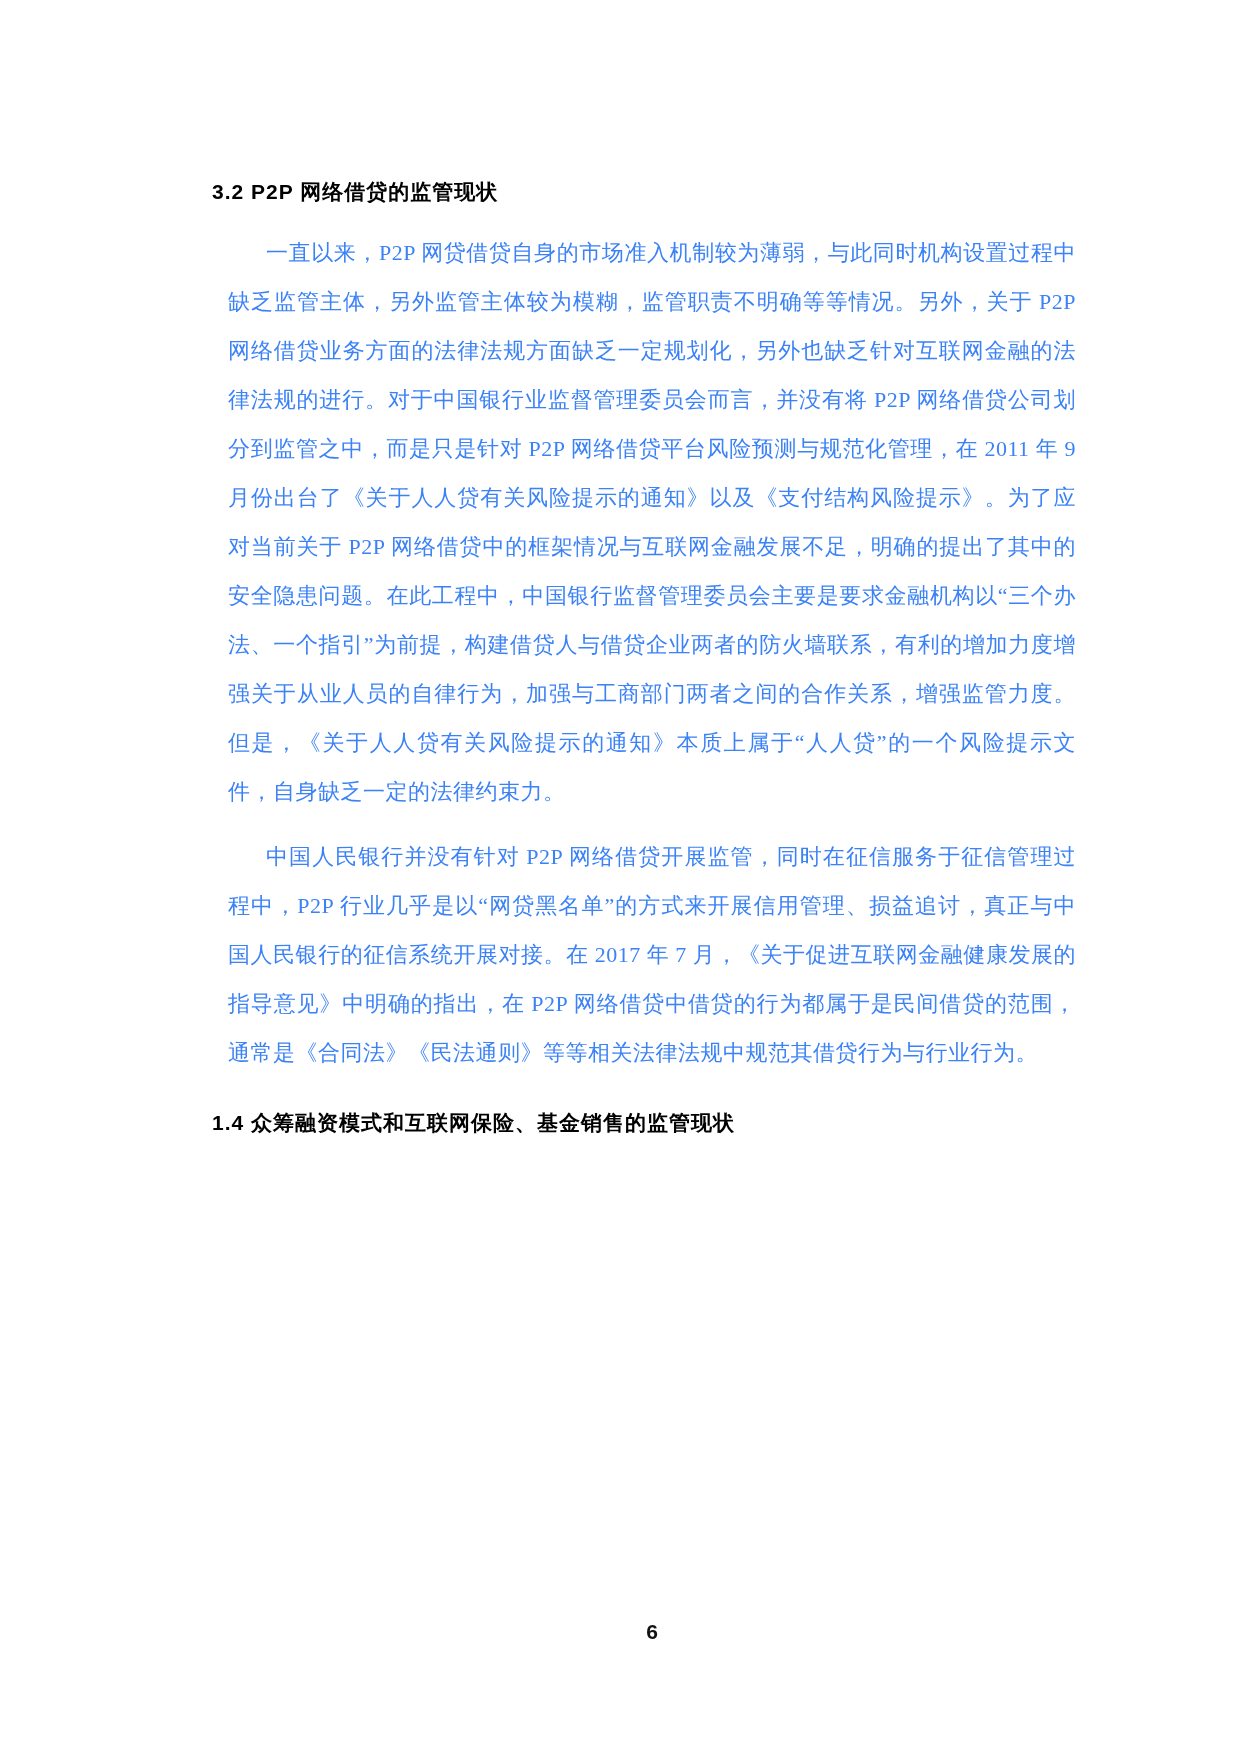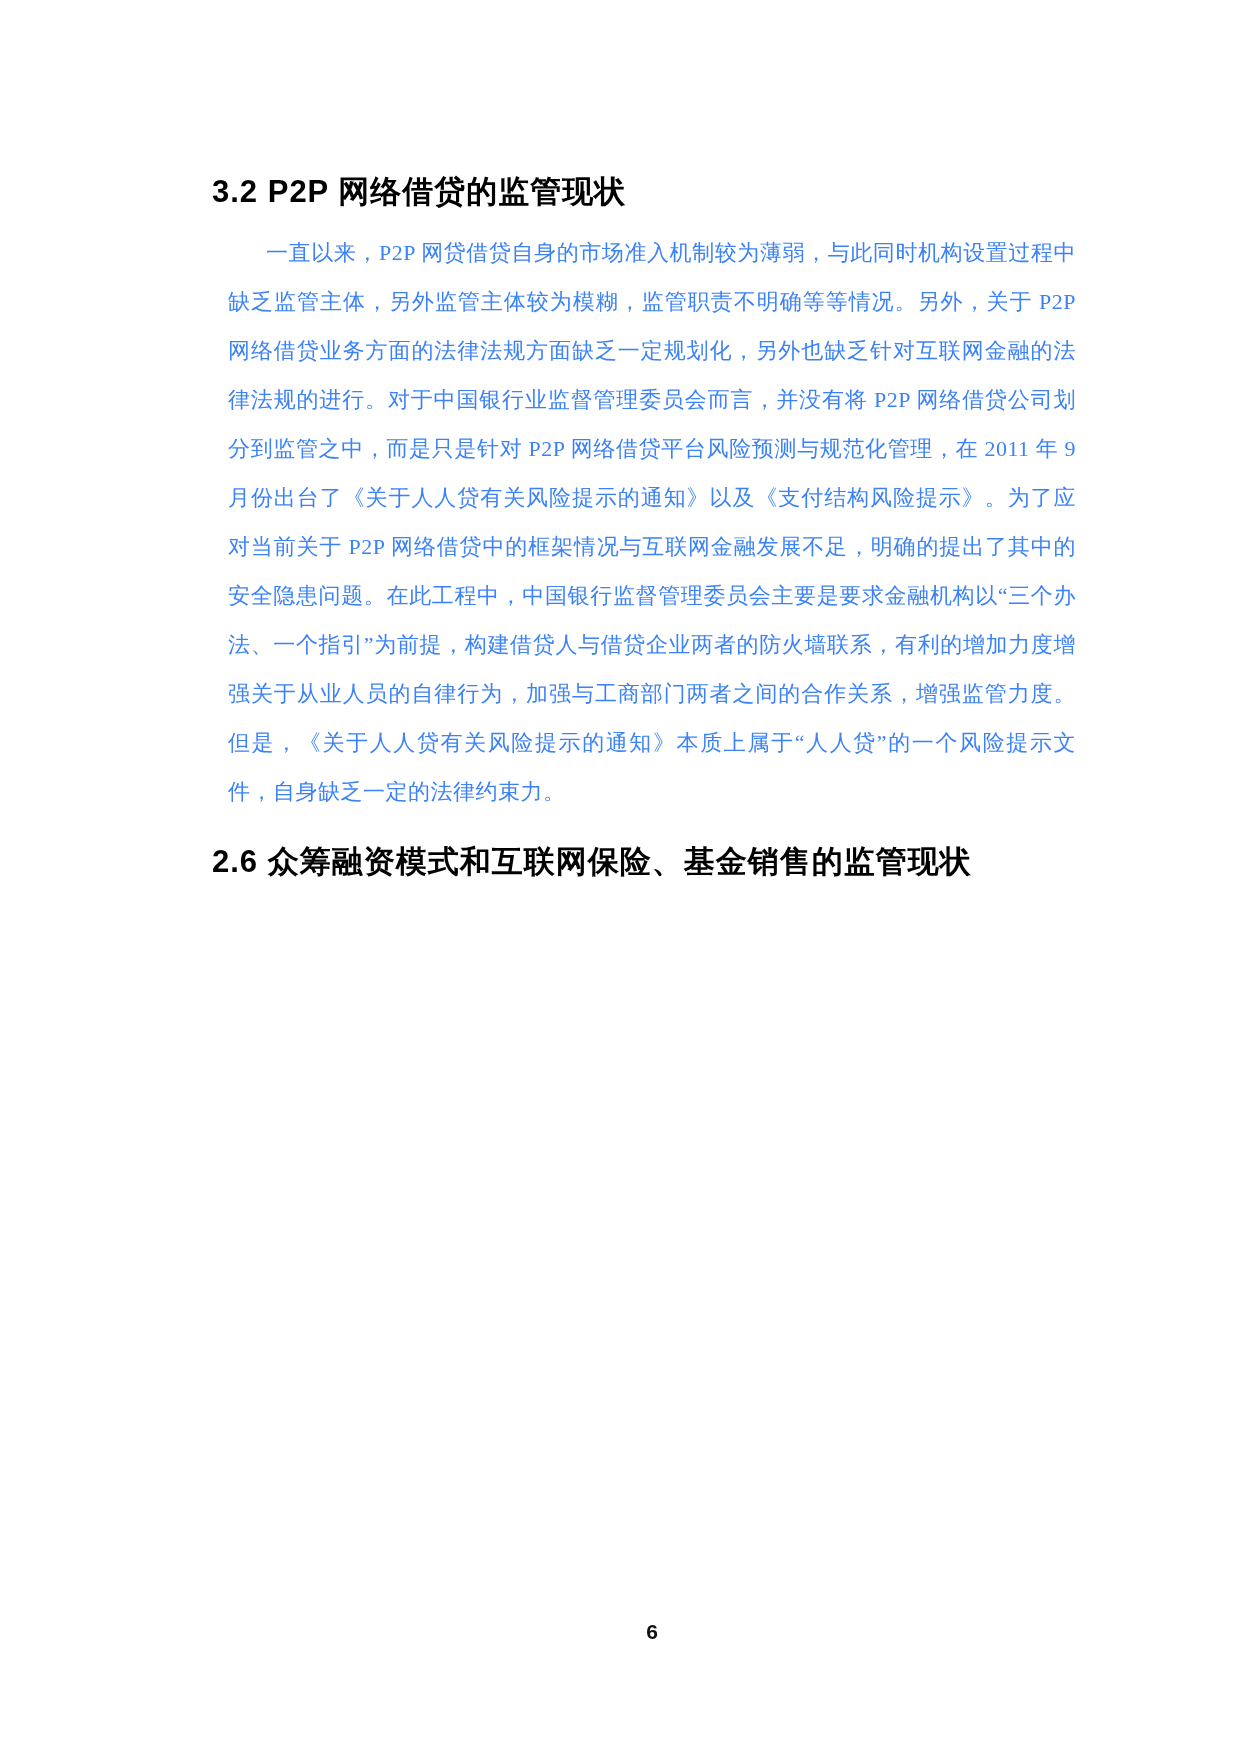--- a/index.html
+++ b/index.html
@@ -18,21 +18,21 @@
   }
   .content {
     position: absolute;
     left: 212px;
     top: 172px;
     width: 880px;
   }
   .section-heading {
     font-family: "Liberation Sans", "DejaVu Sans", sans-serif;
     font-weight: 700;
-    font-size: 31px;
+    font-size: 21px;
     line-height: 40px;
     color: #000000;
     margin: 0 0 16px 0;
     letter-spacing: 1px;
     white-space: nowrap;
   }
   .section-heading.second {
     margin-top: 26px;
   }
   .body-paragraph {
@@ -56,16 +56,17 @@
     color: #111111;
   }
 </style>
 </head>
 <body>
 
 <div class="page">
   <div class="content">
     <h2 class="section-heading">3.2 P2P 网络借贷的监管现状</h2>
     <p class="body-paragraph">一直以来，P2P 网贷借贷自身的市场准入机制较为薄弱，与此同时机构设置过程中缺乏监管主体，另外监管主体较为模糊，监管职责不明确等等情况。另外，关于 P2P 网络借贷业务方面的法律法规方面缺乏一定规划化，另外也缺乏针对互联网金融的法律法规的进行。对于中国银行业监督管理委员会而言，并没有将 P2P 网络借贷公司划分到监管之中，而是只是针对 P2P 网络借贷平台风险预测与规范化管理，在 2011 年 9 月份出台了《关于人人贷有关风险提示的通知》以及《支付结构风险提示》。为了应对当前关于 P2P 网络借贷中的框架情况与互联网金融发展不足，明确的提出了其中的安全隐患问题。在此工程中，中国银行监督管理委员会主要是要求金融机构以“三个办法、一个指引”为前提，构建借贷人与借贷企业两者的防火墙联系，有利的增加力度增强关于从业人员的自律行为，加强与工商部门两者之间的合作关系，增强监管力度。但是，《关于人人贷有关风险提示的通知》本质上属于“人人贷”的一个风险提示文件，自身缺乏一定的法律约束力。</p>
-    <h2 class="section-heading second">2.6 众筹融资模式和互联网保险、基金销售的监管现状</h2>
+    <p class="body-paragraph">中国人民银行并没有针对 P2P 网络借贷开展监管，同时在征信服务于征信管理过程中，P2P 行业几乎是以“网贷黑名单”的方式来开展信用管理、损益追讨，真正与中国人民银行的征信系统开展对接。在 2017 年 7 月，《关于促进互联网金融健康发展的指导意见》中明确的指出，在 P2P 网络借贷中借贷的行为都属于是民间借贷的范围，通常是《合同法》《民法通则》等等相关法律法规中规范其借贷行为与行业行为。</p>
+    <h2 class="section-heading second">1.4 众筹融资模式和互联网保险、基金销售的监管现状</h2>
   </div>
   <div class="page-number">6</div>
 </div>
 
 </body></html>

